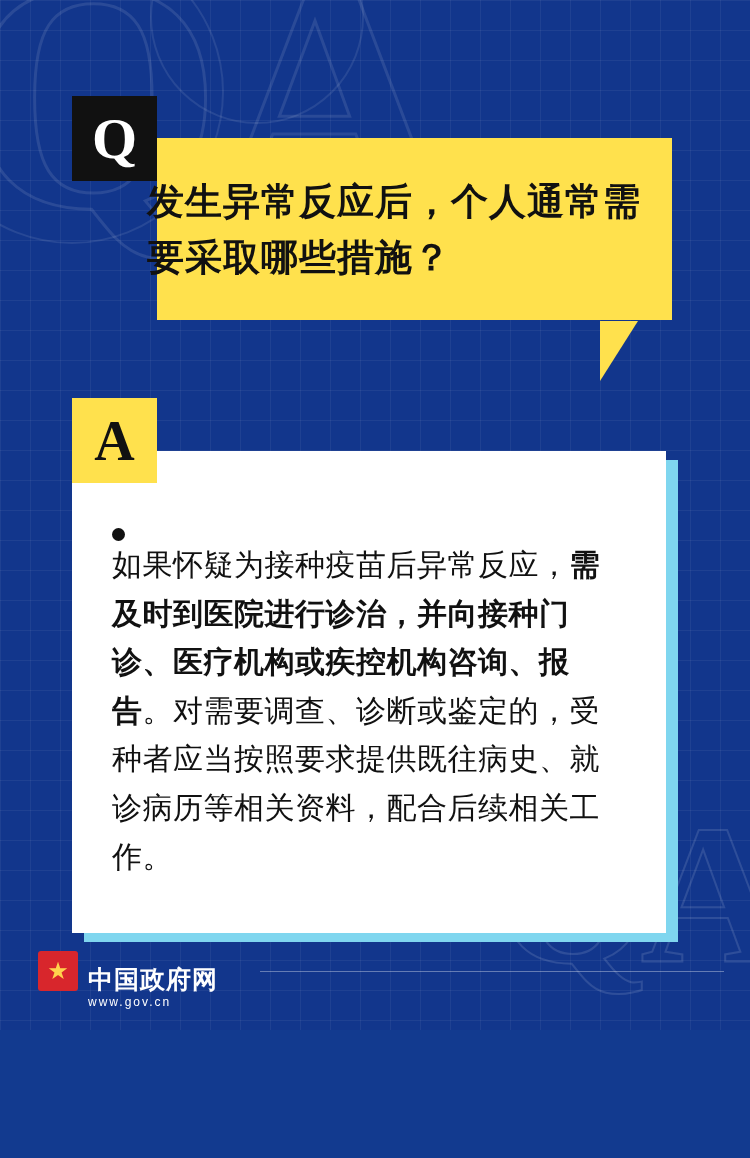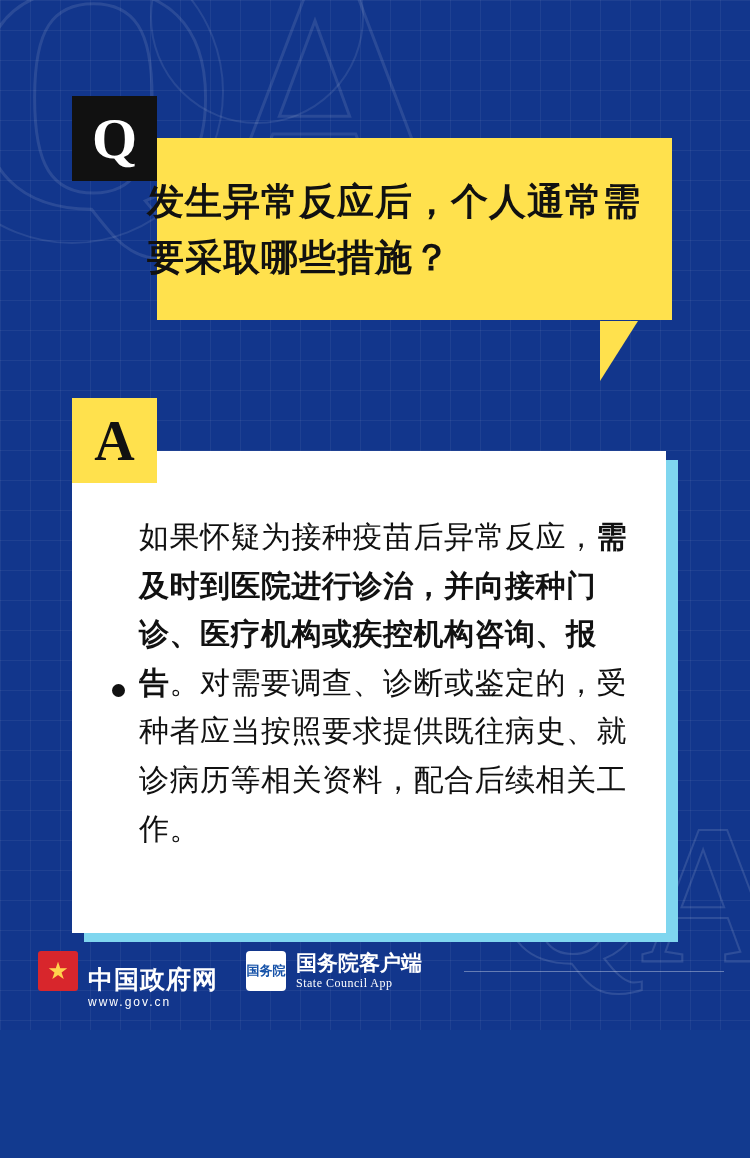--- a/index.html
+++ b/index.html
@@ -155,21 +155,22 @@
     top: 53px;
     width: 594px;
     min-height: 482px;
     background: #ffffff;
     box-sizing: border-box;
     padding: 62px 36px 40px 40px;
     z-index: 2;
   }
   .a-item {
     display: flex;
-    align-items: center;
+    align-items: flex-start;
+    flex-direction: column;
   }
   .bullet {
     flex: 0 0 auto;
     width: 13px;
     height: 13px;
     border-radius: 50%;
     background: #111111;
     margin-top: 15px;
     margin-right: 14px;
   }
@@ -304,22 +305,15 @@
   </div>
 
   <div class="footer">
     <div class="brand">
       <div class="emblem"></div>
       <div>
         <div class="brand-txt-main">中国政府网</div>
         <div class="brand-txt-sub">www.gov.cn</div>
       </div>
     </div>
-    <div class="brand">
-      <div class="app-badge">国务院</div>
-      <div>
-        <div class="app-txt-main">国务院客户端</div>
-        <div class="app-txt-sub">State Council App</div>
-      </div>
-    </div>
     <div class="footer-rule"></div>
   </div>
 </div>
 
 </body></html>

